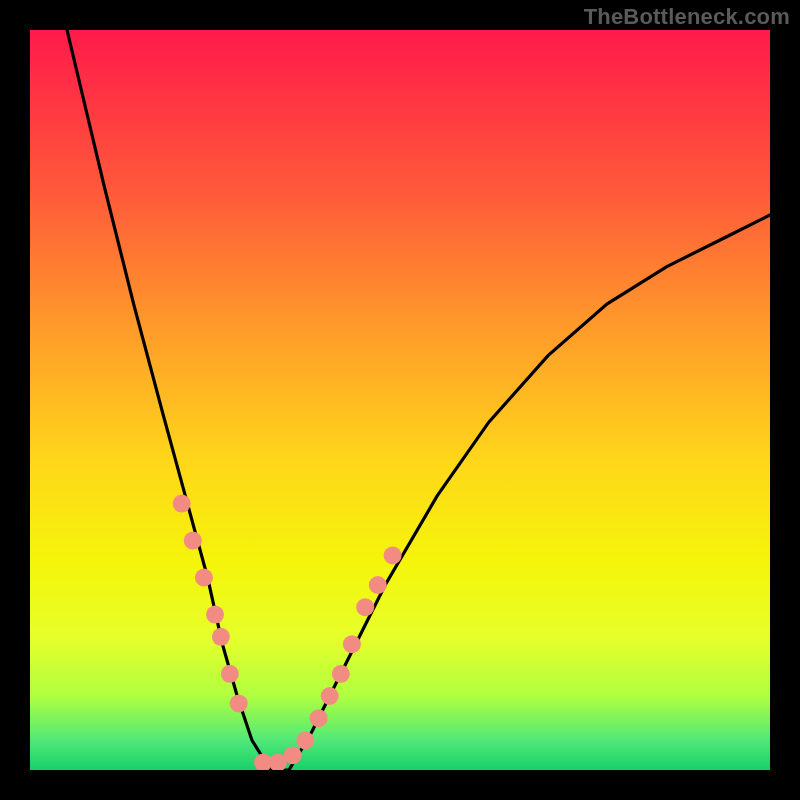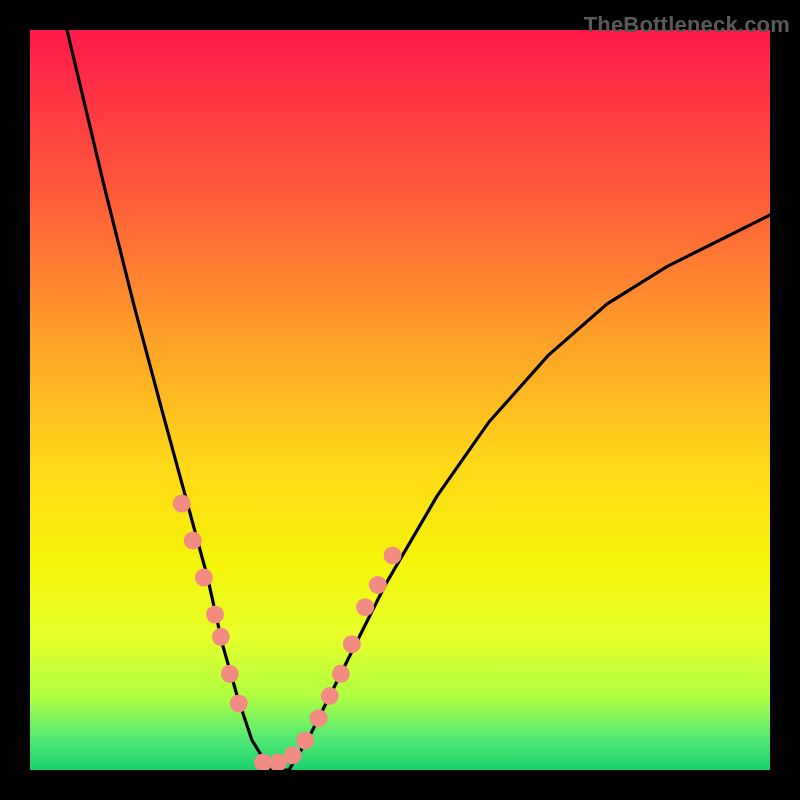--- a/index.html
+++ b/index.html
@@ -23,21 +23,21 @@
       #ffd61a 58%,
       #f5f50a 72%,
       #e6ff2a 82%,
       #b0ff40 90%,
       #50e878 96%,
       #18d068 100%
     );
   }
   .watermark {
     position: absolute;
-    top: 12px;
+    top: 4px;
     right: 10px;
     font-family: Arial, Helvetica, sans-serif;
     font-size: 22px;
     font-weight: 600;
     color: #5a5a5a;
     letter-spacing: 0.2px;
   }
   svg.curve {
     position: absolute;
     left: 0; top: 0;

